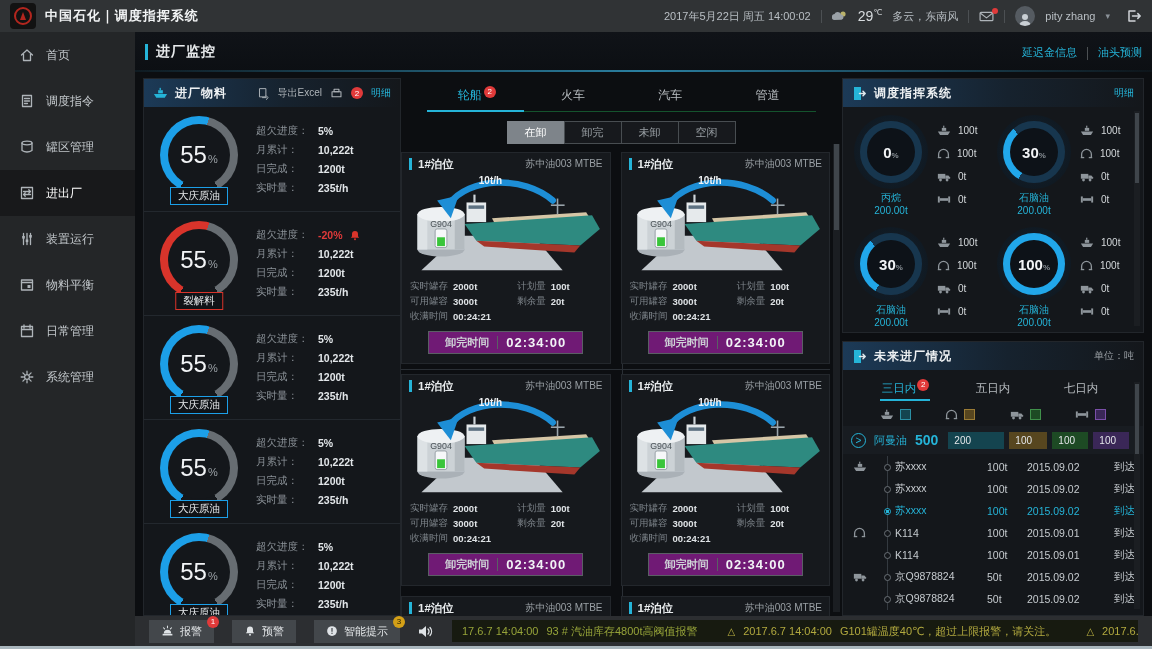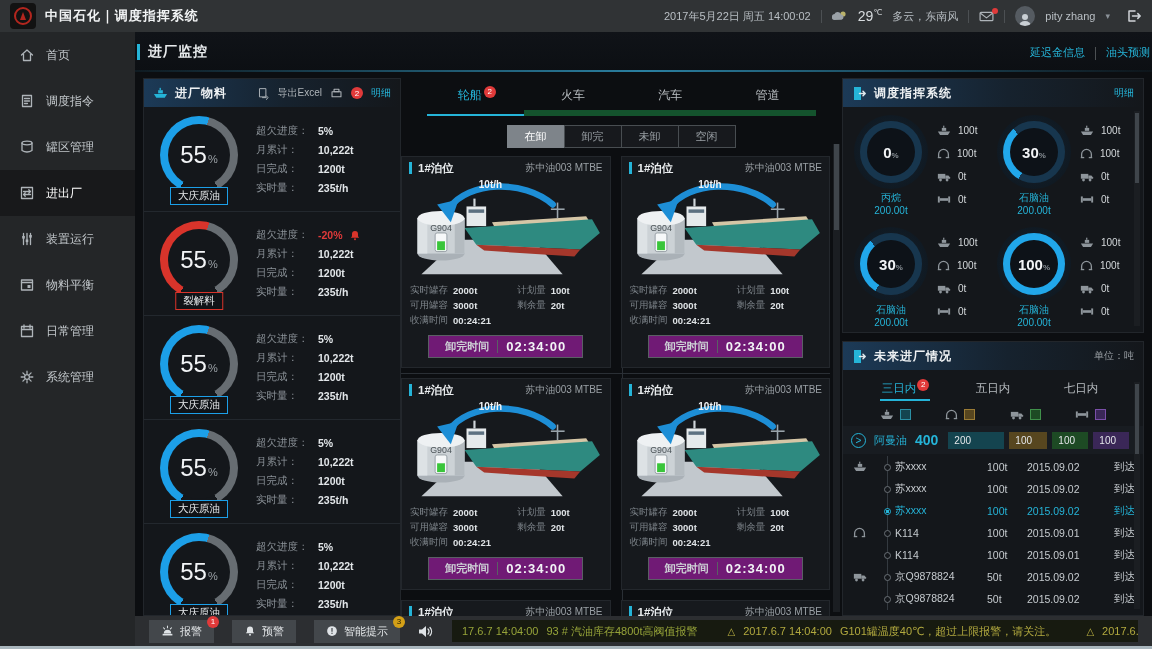--- a/index.html
+++ b/index.html
@@ -26,21 +26,21 @@
 
   
   .sidebar{position:absolute;left:0;top:32px;bottom:3px;width:135px;background:#242628;z-index:4}
   .side-item{height:46px;display:flex;align-items:center;gap:11px;padding-left:19px;font-size:12px;color:#c2c7cb;cursor:pointer}
   .side-item svg{color:#aeb4b9}
   .side-item.active{background:#18191b;color:#fff}
   .stroke{fill:none;stroke:currentColor;stroke-width:1.3;stroke-linecap:round;stroke-linejoin:round}
 
   
   .main{position:absolute;left:135px;top:32px;right:0;bottom:33px;background:#0c0e11;display:flex;flex-direction:column}
-  .pagehead{height:40px;flex:none;display:flex;align-items:center;padding:0 2px;position:relative;background:linear-gradient(180deg,#101318,#0c0f13)}
+  .pagehead{height:40px;flex:none;display:flex;align-items:center;padding:0 10px;position:relative;background:linear-gradient(180deg,#101318,#0c0f13)}
   .pagehead::after{content:"";position:absolute;left:0;right:0;bottom:0;height:2px;background:linear-gradient(90deg,rgba(42,127,160,.1),#2a7fa0,rgba(42,127,160,.05))}
   .ph-accent{width:3px;height:16px;background:#25b4d8;margin-right:8px}
   .ph-title{color:#e8ebed;font-size:14px;font-weight:bold;letter-spacing:1px}
   .ph-links{margin-left:auto;display:flex;align-items:flex-end;gap:10px;font-size:11px}
   .ph-links a{color:#25b4d8;text-decoration:none;cursor:pointer}
 
   .content{flex:1;display:flex;gap:0;padding:6px 8px 0;overflow:hidden}
   .panel{background:#14171b;border:1px solid #22262b;position:relative;overflow:hidden}
   .phead{height:28px;display:flex;align-items:center;gap:7px;padding:0 9px;background:linear-gradient(90deg,#1c3a57 0,#16222e 55%,#14171b 100%);font-size:12px}
   .phead b{color:#eef1f3;font-weight:bold;letter-spacing:1px}
@@ -62,21 +62,21 @@
   .m-tag{position:absolute;left:50%;bottom:0;transform:translateX(-50%);border:1px solid var(--c,#1c9fe8);background:#101317;color:#e8ebed;font-size:10.5px;padding:1px 7px;white-space:nowrap;z-index:2}
   .m-stats{flex:1;font-size:10.5px}
   .m-row{display:flex;align-items:center;height:19px;gap:4px}
   .m-row .k{color:#8b9298;width:58px;flex:none}
   .m-row .v{color:#e2e6e9;font-weight:bold}
   .alarm-ic{display:none;color:#d9342b;margin-left:2px}
 
   
   .p-center{flex:1;display:flex;flex-direction:column;background:transparent;border:none;overflow:hidden;position:relative}
   .ttabs{display:flex;margin:2px 26px 0;flex:none}
-  .ttab{flex:1;text-align:center;padding:7px 0 6px;font-size:12px;color:#b9bec2;cursor:pointer;position:relative;border-bottom:6px solid #14532d}
+  .ttab{flex:1;text-align:center;padding:7px 0 6px;font-size:12px;color:#b9bec2;cursor:pointer;position:relative;border-bottom:1px solid #14532d}
   .ttab.on{color:#25b4d8;border-bottom:2px solid #25b4d8}
   .ttab .badge{position:relative;top:-5px;left:2px}
   .stabs{display:flex;justify-content:center;margin:9px 0 8px;flex:none}
   .stab{border:1px solid #484d51;color:#9aa0a5;font-size:11px;padding:3px 17px;margin-left:-1px;cursor:pointer;background:#17191d}
   .stab.on{background:#7e848a;color:#fff;border-color:#7e848a}
   .bgrid{flex:1;display:grid;grid-template-columns:1fr 1fr;grid-auto-rows:212px;gap:10px;overflow:hidden;position:relative;padding-right:12px}
   .bgrid::before{content:"";position:absolute;left:50%;top:0;bottom:0;width:1px;background:#2a2f35;z-index:0}
   .bgrid::after{content:"";position:absolute;left:0;right:12px;top:217px;height:1px;background:#2a2f35;z-index:0}
   .bcard{background:#16191d;border:1px solid #23272c;position:relative;z-index:1;display:flex;flex-direction:column}
   .bc-head{display:flex;align-items:center;height:22px;padding:0 7px;gap:6px;flex:none}
@@ -1030,21 +1030,21 @@
                   <rect x="1" y="2.5" width="2.2" height="7" fill="currentColor"></rect>
                   <rect x="12.8" y="2.5" width="2.2" height="7" fill="currentColor"></rect>
                   <rect x="3.2" y="4.5" width="9.6" height="3" fill="currentColor"></rect>
                 </svg>
                 <i style="background: rgb(58, 39, 87); border-color: rgb(122, 79, 168);"></i>
               </span>
           </div>
           <div class="fsum">
             <span class="circ">&gt;</span>
             <span class="nm">阿曼油</span>
-            <span class="tot">400</span>
+            <span class="tot">500</span>
             <span class="fbars">
 
             <span class="fb" style="width: 56px; background: rgb(20, 68, 79); border-color: rgb(43, 143, 164);">200</span>
                 <span class="fb" style="width: 38px; background: rgb(87, 70, 31); border-color: rgb(154, 123, 53);">100</span>
                 <span class="fb" style="width: 36px; background: rgb(29, 74, 36); border-color: rgb(63, 143, 74);">100</span>
                 <span class="fb" style="width: 36px; background: rgb(58, 39, 87); border-color: rgb(122, 79, 168);">100</span>
               </span>
           </div>
           <div class="frows">
 

